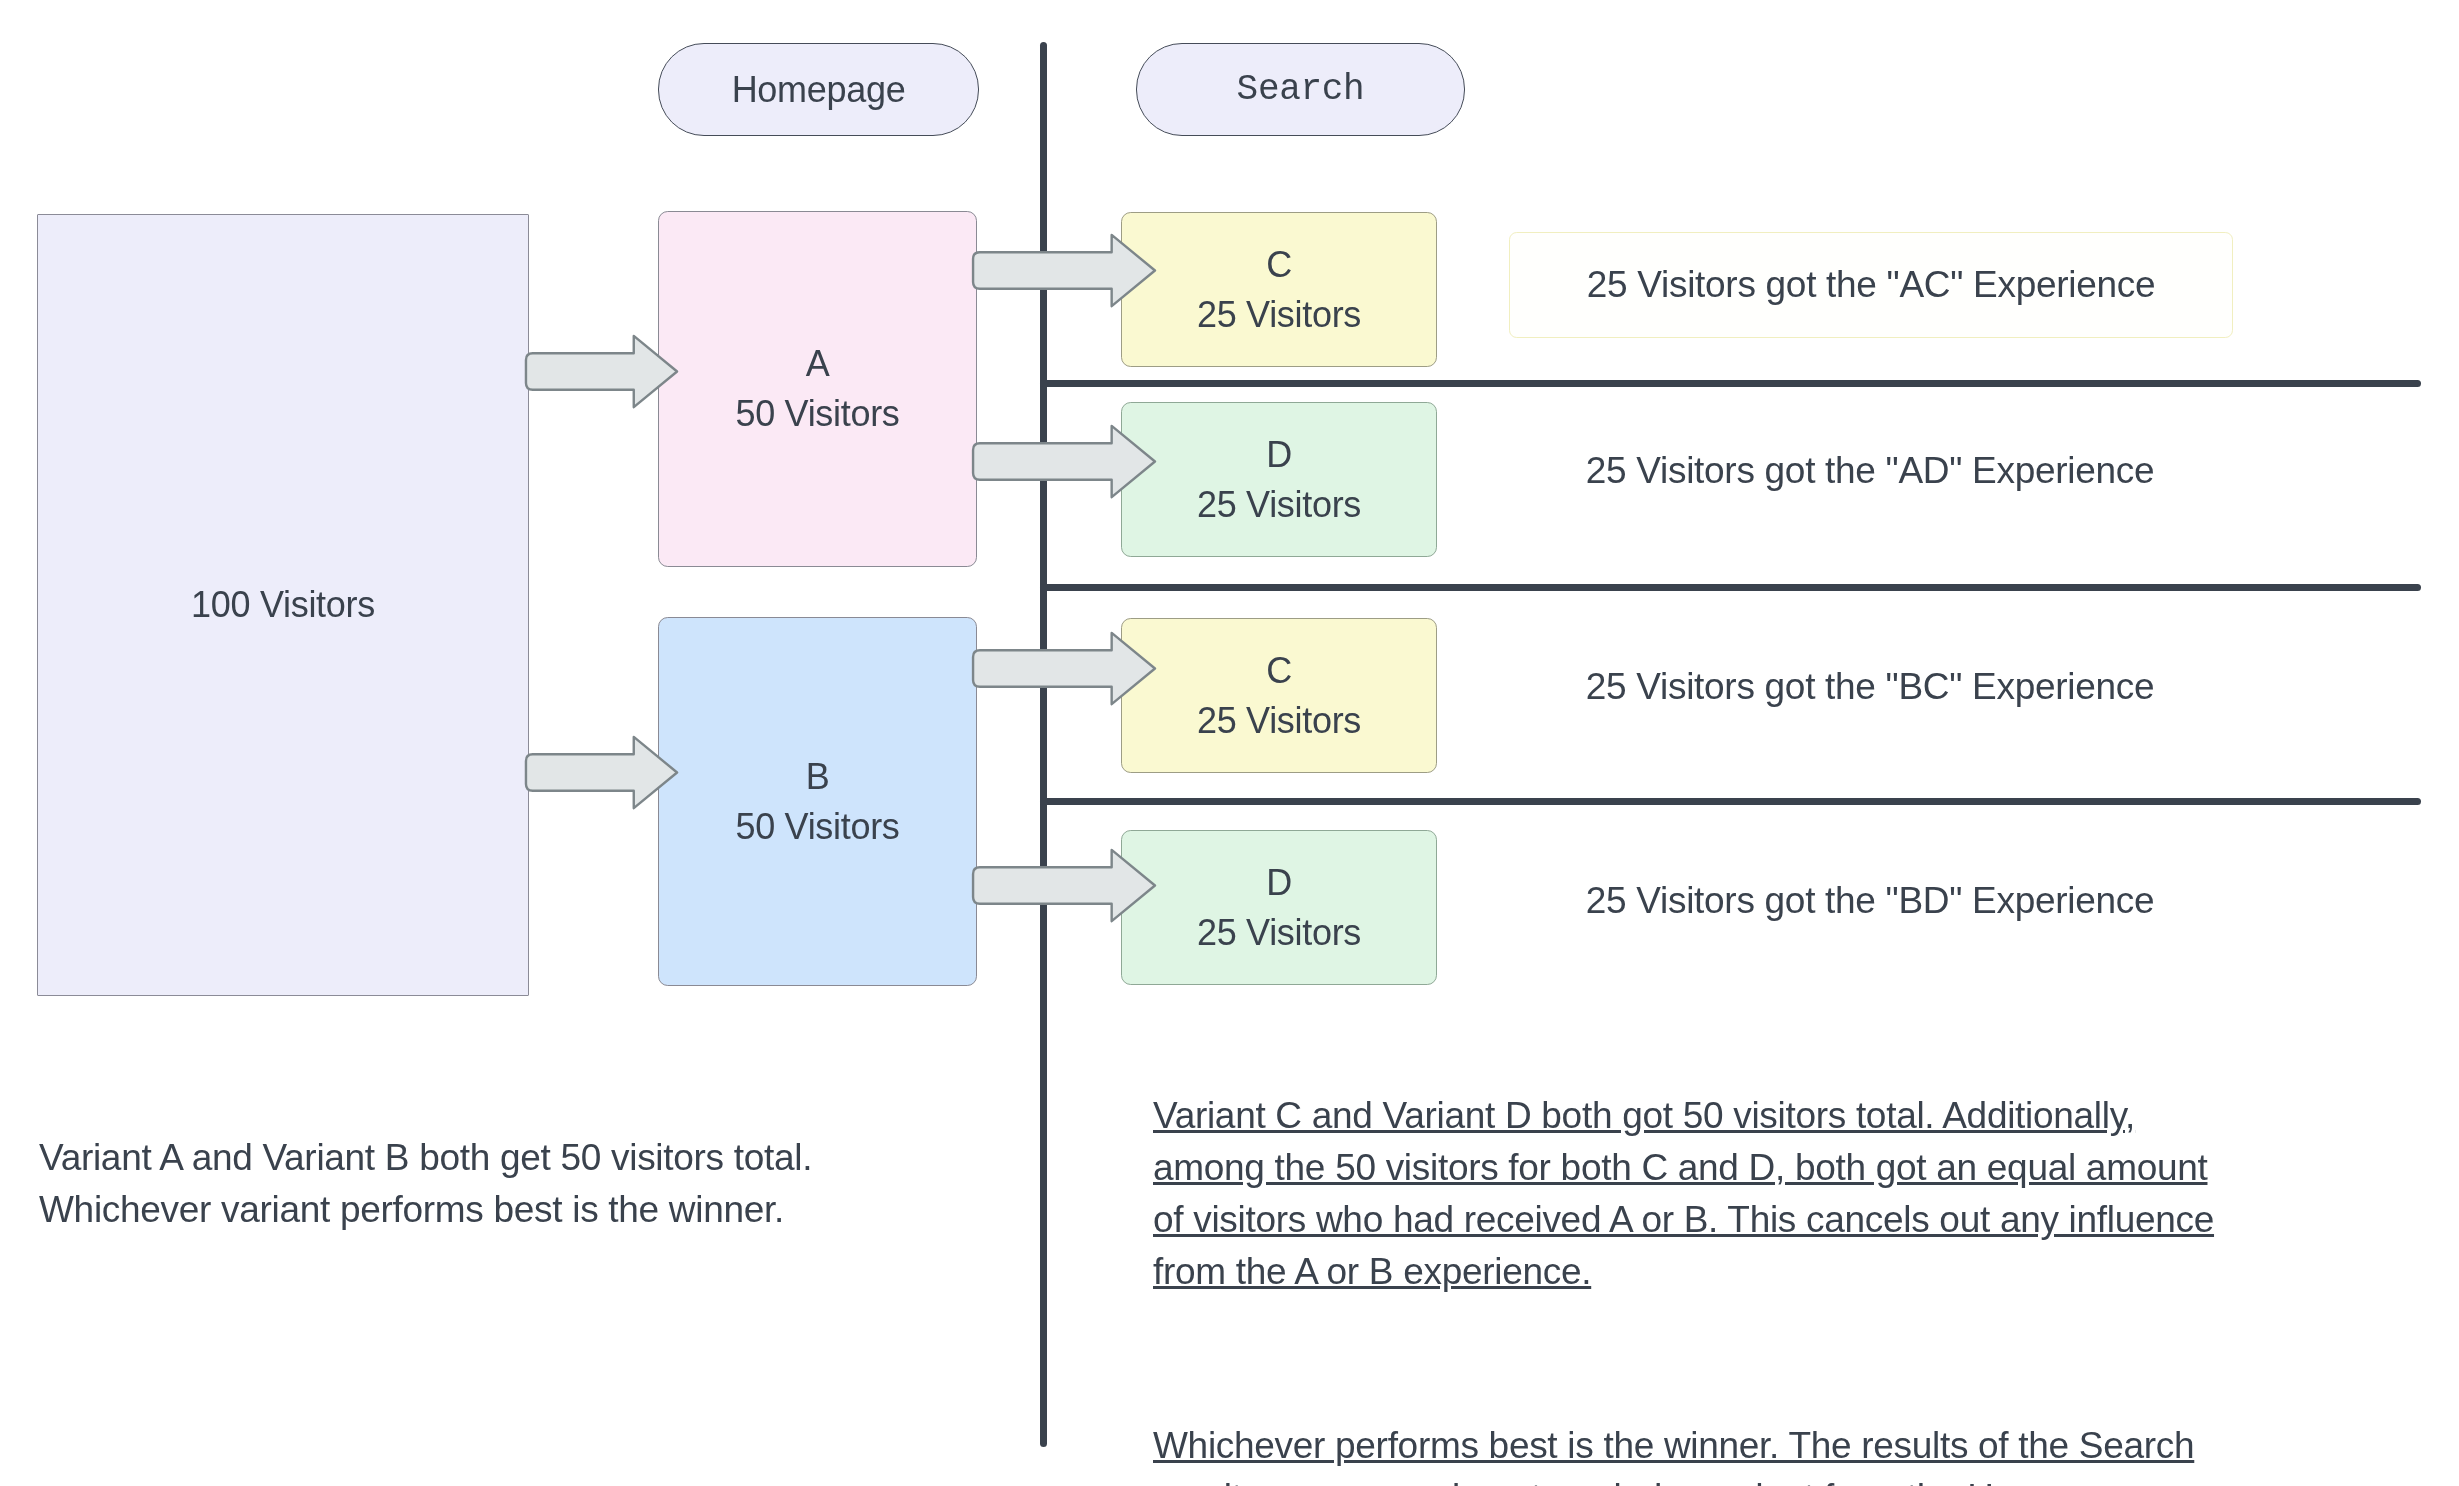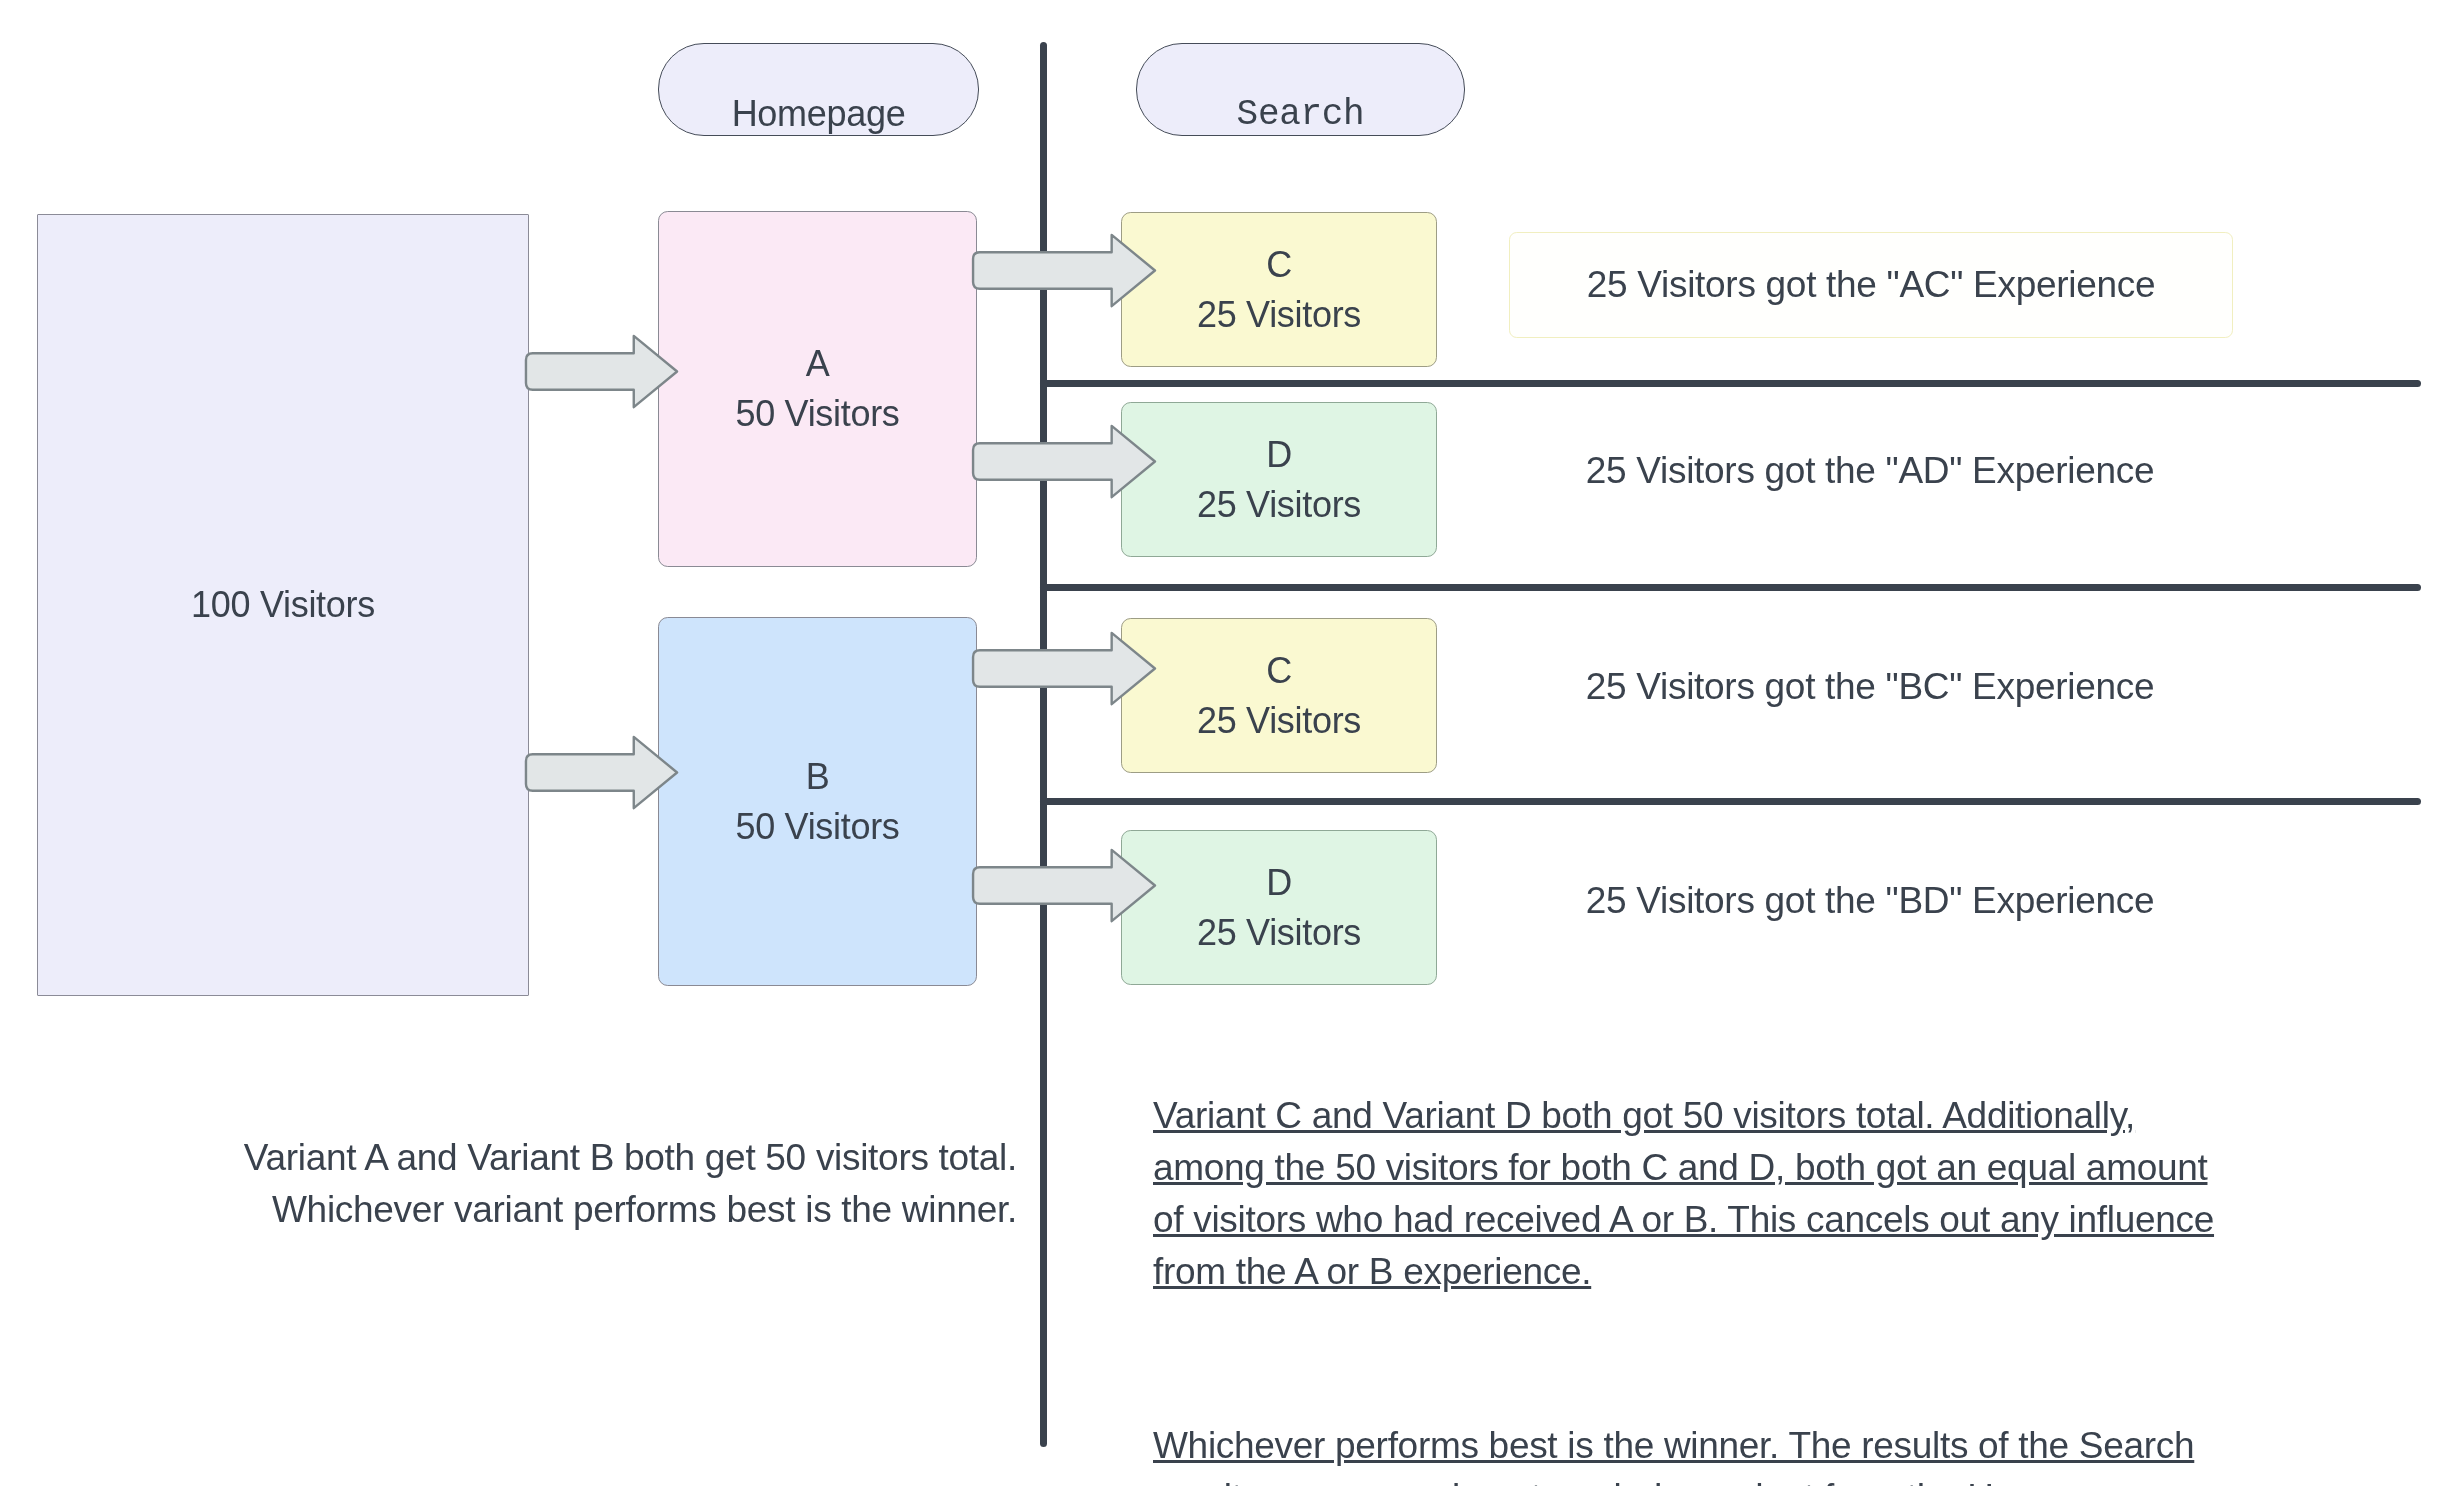--- a/index.html
+++ b/index.html
@@ -34,21 +34,21 @@
   .hsep.s1 { top: 380px; }
   .hsep.s2 { top: 584px; }
   .hsep.s3 { top: 798px; }
 
   
   .pill {
     top: 43px; height: 91px;
     background: #EDEDFA;
     border: 1.9px solid #454C58;
     border-radius: 46px;
-    display: flex; align-items: flex-end; justify-content: center;
+    display: flex; align-items: center; justify-content: center;
     font-size: 36px;
     z-index: 2;
   }
   .pill.homepage { left: 658px; width: 319px; }
   .pill.search   { left: 1136px; width: 327px; font-family: Liberation Mono, monospace; }
 
   
   .node {
     border-radius: 9.7px;
     display: flex; flex-direction: column;
@@ -105,21 +105,21 @@
   .arrow.to-d1 { left: 971px; top: 423px; }
   .arrow.to-c2 { left: 971px; top: 630px; }
   .arrow.to-d2 { left: 971px; top: 847px; }
 
   
   .note {
     font-size: 37px; line-height: 52px;
     white-space: pre-line;
     z-index: 2;
   }
-  .note.homepage { left: 23px; top: 1132px; width: 994px; text-align: right; }
+  .note.homepage { left: 39px; top: 1132px; width: 994px; }
   .note.search   { left: 1137px; top: 1022px; width: 1318px; }
   .note.search p { margin: 16px; text-decoration: underline; }
   .note.search p + p { margin-top: 54px; }
 </style>
 </head>
 <body>
 
 <div id="canvas">
 
   <div class="abs vline"></div>

